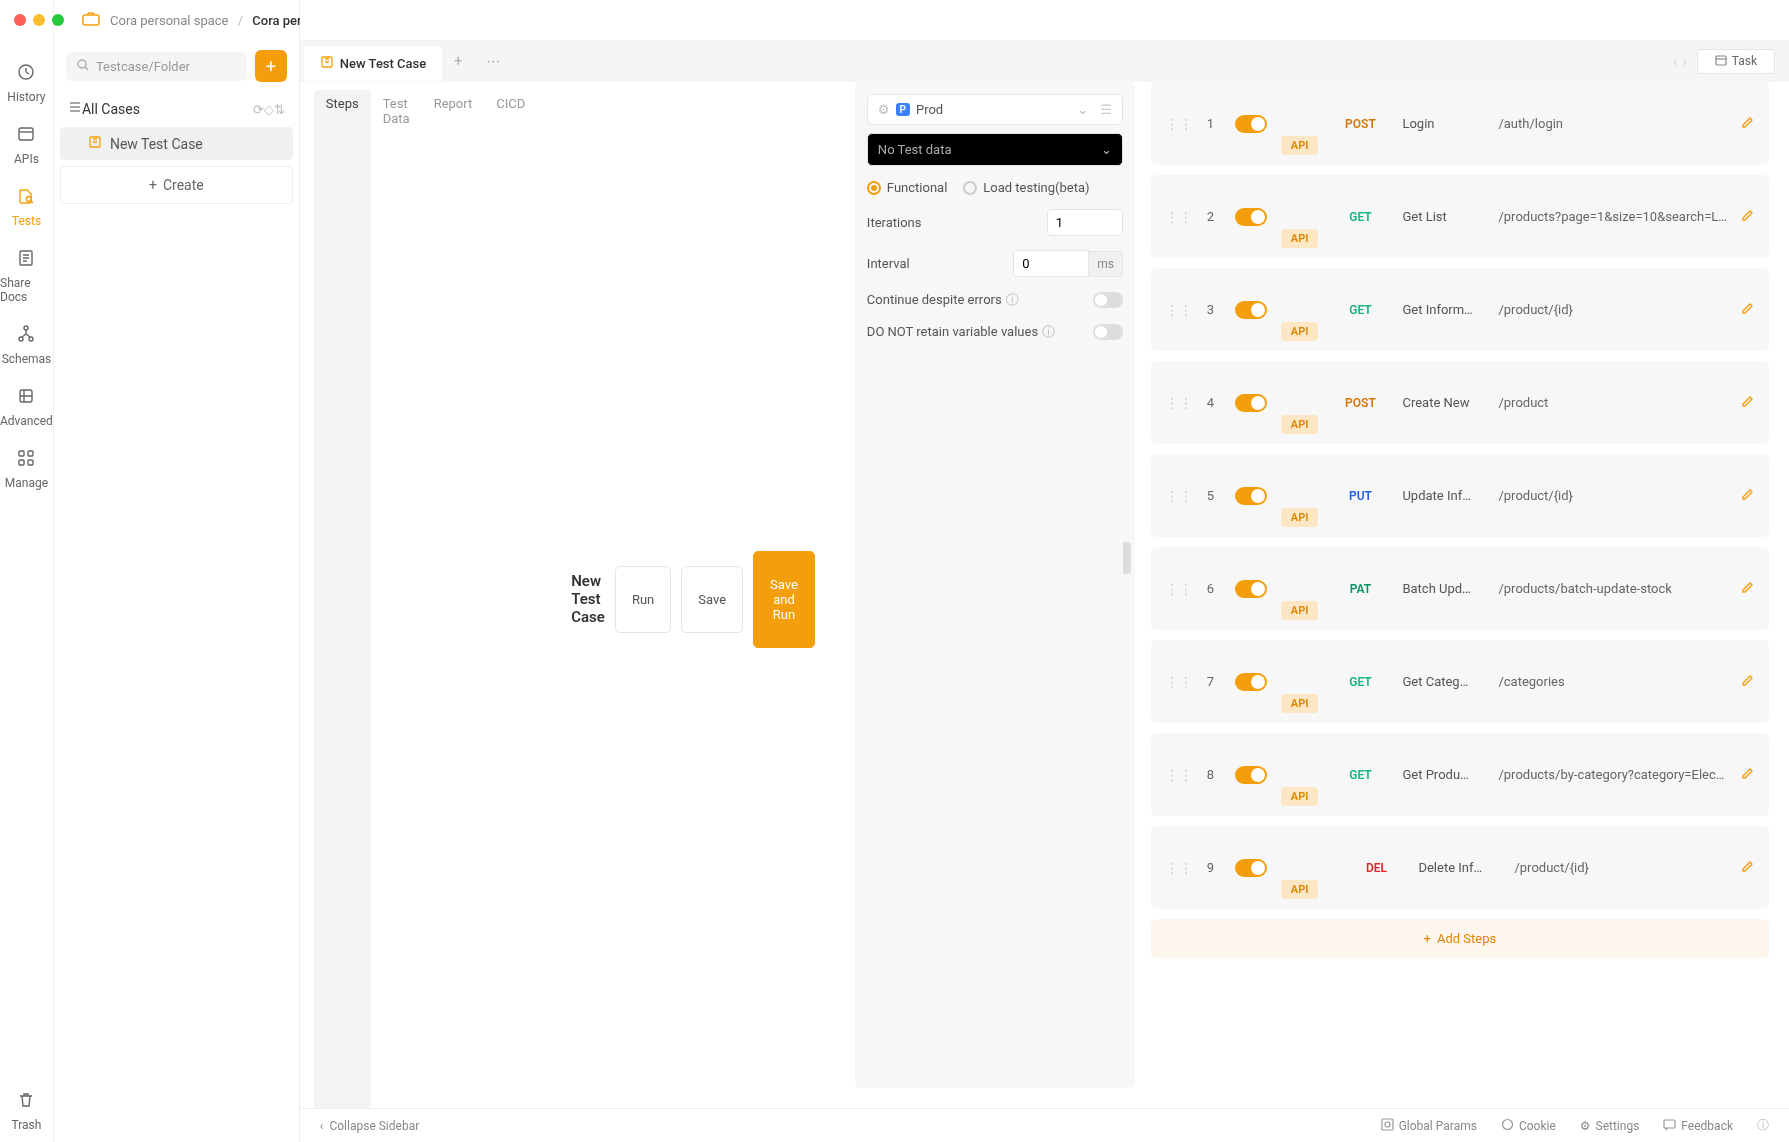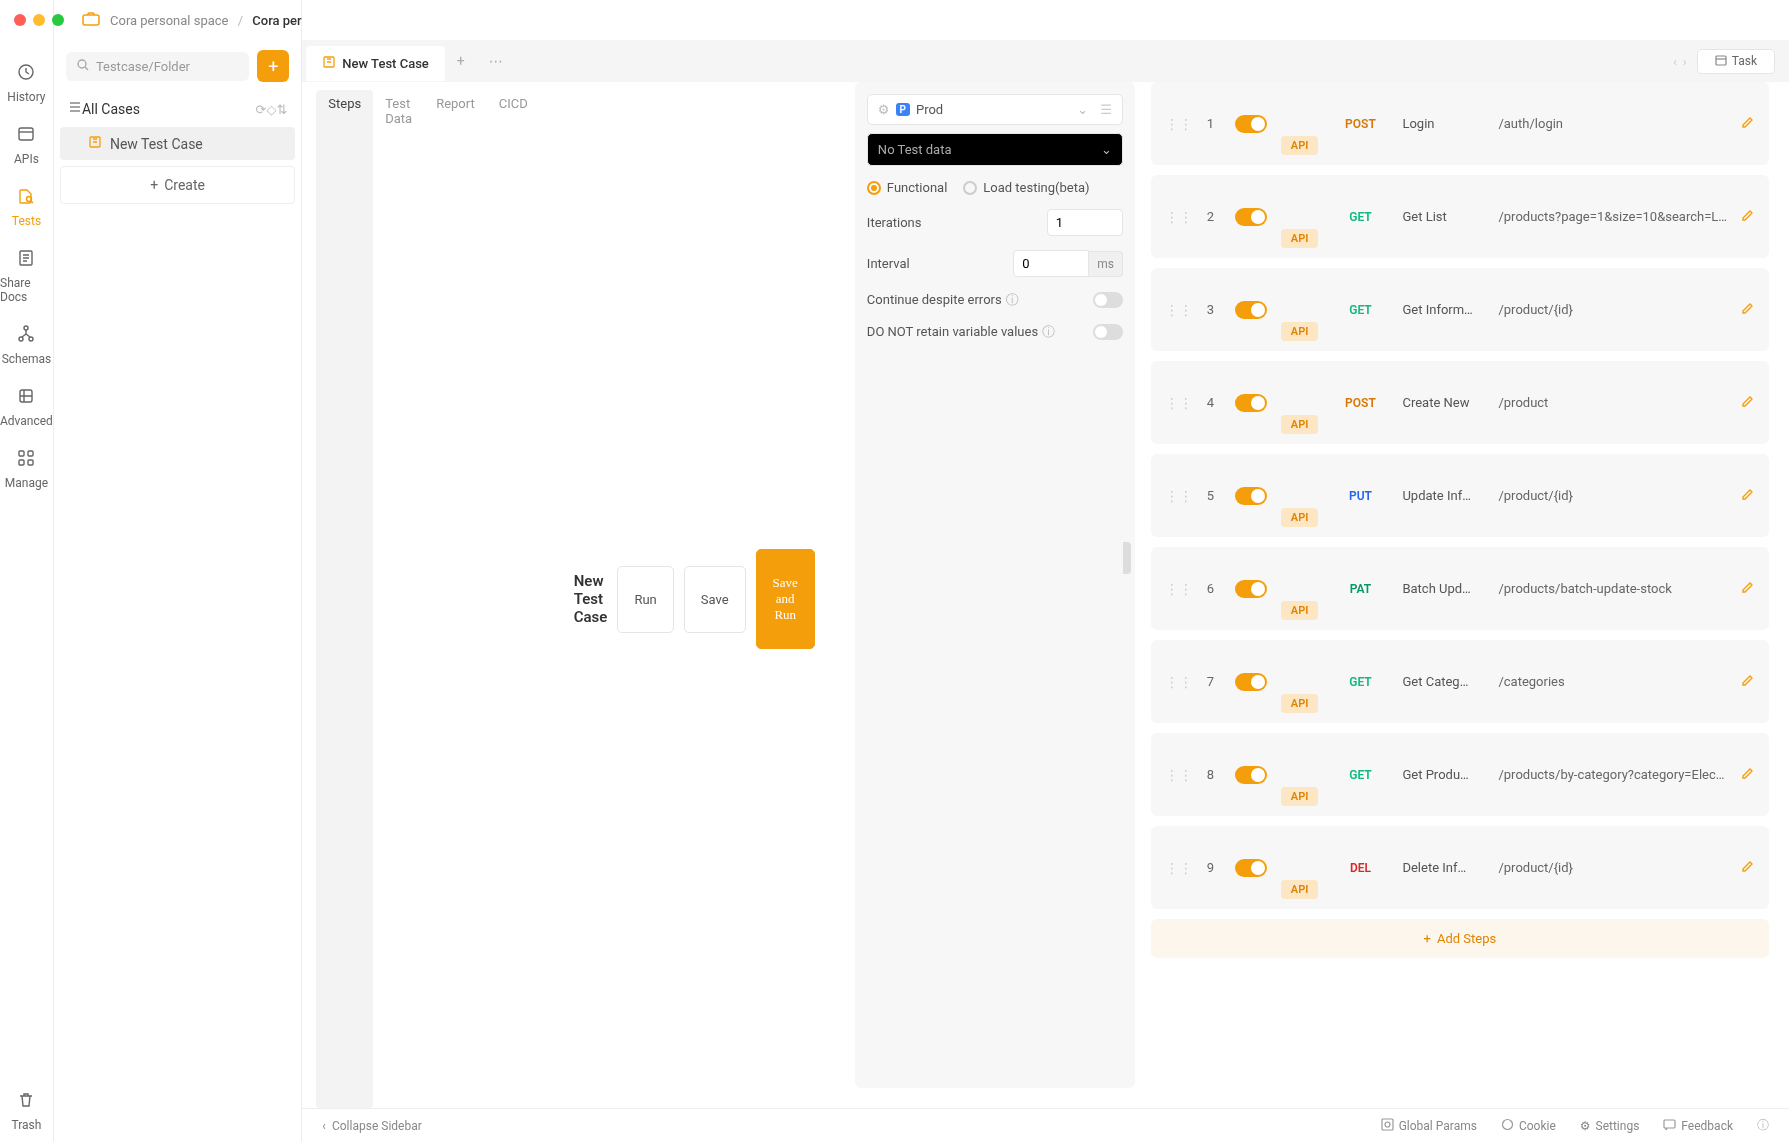--- a/index.html
+++ b/index.html
@@ -50,21 +50,21 @@
 .task-btn { display: flex; align-items: center; gap: 5px; color: #666; border: 1px solid #e5e5e5; background:#fff; padding: 4px 17px; border-radius: 4px; font-size: 12px;}
 
 .subtabs-row { display: flex; gap: 0; padding: 8px 14px 0 14px; font-size: 13px; background:#fff;}
 .subtab { padding: 6px 12px; color: #999; cursor: pointer; border-radius: 4px;}
 .subtab.active { background: #f3f3f3; color: #444; }
 
 .title-action-row { display: flex; align-items: center; padding: 18px 20px 10px 20px; background:#fff;}
 .page-title { font-size: 15px; font-weight: 600; color: #333; }
 .title-action-row .spacer2 { flex: 1; }
 .act-btn { border: 1px solid #e5e5e5; background: #fff; padding: 25px 16px; border-radius: 5px; color: #555; font-size: 13px; cursor: pointer; margin-left: 10px;}
-.act-btn.primary { background: #f59e0b; color: #fff; border-color: #f59e0b; font-family: Liberation Serif, serif; }
+.act-btn.primary { background: #f59e0b; color: #fff; border-color: #f59e0b; }
 
 .content-row { flex: 1; display: flex; gap: 16px; padding: 0 20px 20px 20px; background:#fff;}
 
 
 .config-panel { width: 280px; background: #f7f7f7; border-radius: 6px; padding: 12px; font-size: 13px; color: #555; }
 .env-box { background: #fff; border: 1px solid #e5e5e5; border-radius: 5px; padding: 7px 10px; display: flex; align-items: center; gap: 6px; margin-bottom: 8px;}
 .env-p { background: #3b82f6; color: #fff; font-size: 10px; padding: 1px 4px; border-radius: 3px; font-weight: 600;}
 .gear-sm { color: #bbb; font-size: 13px;}
 .chev-sm { color: #bbb; margin-left: auto;}
 .menu-sm { color: #ccc; margin-left: 6px;}
@@ -85,21 +85,21 @@
 
 
 .steps-panel { flex: 1; display: flex; flex-direction: column; gap: 10px;}
 .step-row { display: flex; align-items: center; gap: 14px; background: #f7f7f7; border-radius: 6px; padding: 10px 14px; font-size: 13px;}
 .drag-handle { color: #ccc; cursor: grab; font-size: 14px;}
 .step-num { width: 14px; color: #666; }
 .step-toggle { width: 32px; height: 18px; background: #f59e0b; border-radius: 10px; position: relative;}
 .step-toggle::after { content:''; position:absolute; width:14px; height:14px; background:#fff; border-radius:50%; top:2px; right:2px;}
 .api-badge { background: #fde6c4; color: #e08500; font-size: 11px; padding: 3px 10px; border-radius: 4px; font-weight:600;margin-top:44px;}
 .method { width: 56px; font-weight: 600; font-size: 12px; text-align: center;}
-.m-post { color: #d97706; } .m-get { color: #10b981; } .m-put { color: #2563eb; } .m-pat { color: #059669; } .m-del { color: #dc2626; }
+.m-post { color: #d97706; } .m-get { color: #10b981; } .m-put { color: #2563eb; } .m-pat { color: #059669; } .m-del { color: #dc2626; margin-left: 16px; }
 .step-name { width: 82px; color: #555; white-space: nowrap; overflow: hidden; text-overflow: ellipsis;}
 .step-path { flex: 1; color: #666; white-space: nowrap; overflow: hidden; text-overflow: ellipsis;}
 .step-action-icon { color: #f59e0b; cursor: pointer;}
 .add-steps { display: flex; align-items: center; justify-content: center; gap: 6px; background: #fdf6ec; color: #e08500; padding: 12px; border-radius: 6px; cursor: pointer; font-size: 13px;}
 
 
 .statusbar { height: 34px; border-top: 1px solid #eee; display: flex; align-items: center; padding: 0 20px; font-size: 12px; color: #888; gap: 20px;}
 .statusbar .sright { margin-left: auto; display: flex; gap: 24px; align-items: center;}
 .sitem { display: flex; align-items: center; gap: 5px; cursor: pointer;}
 .collapse-btn { display: flex; align-items: center; gap: 6px; cursor: pointer;}

